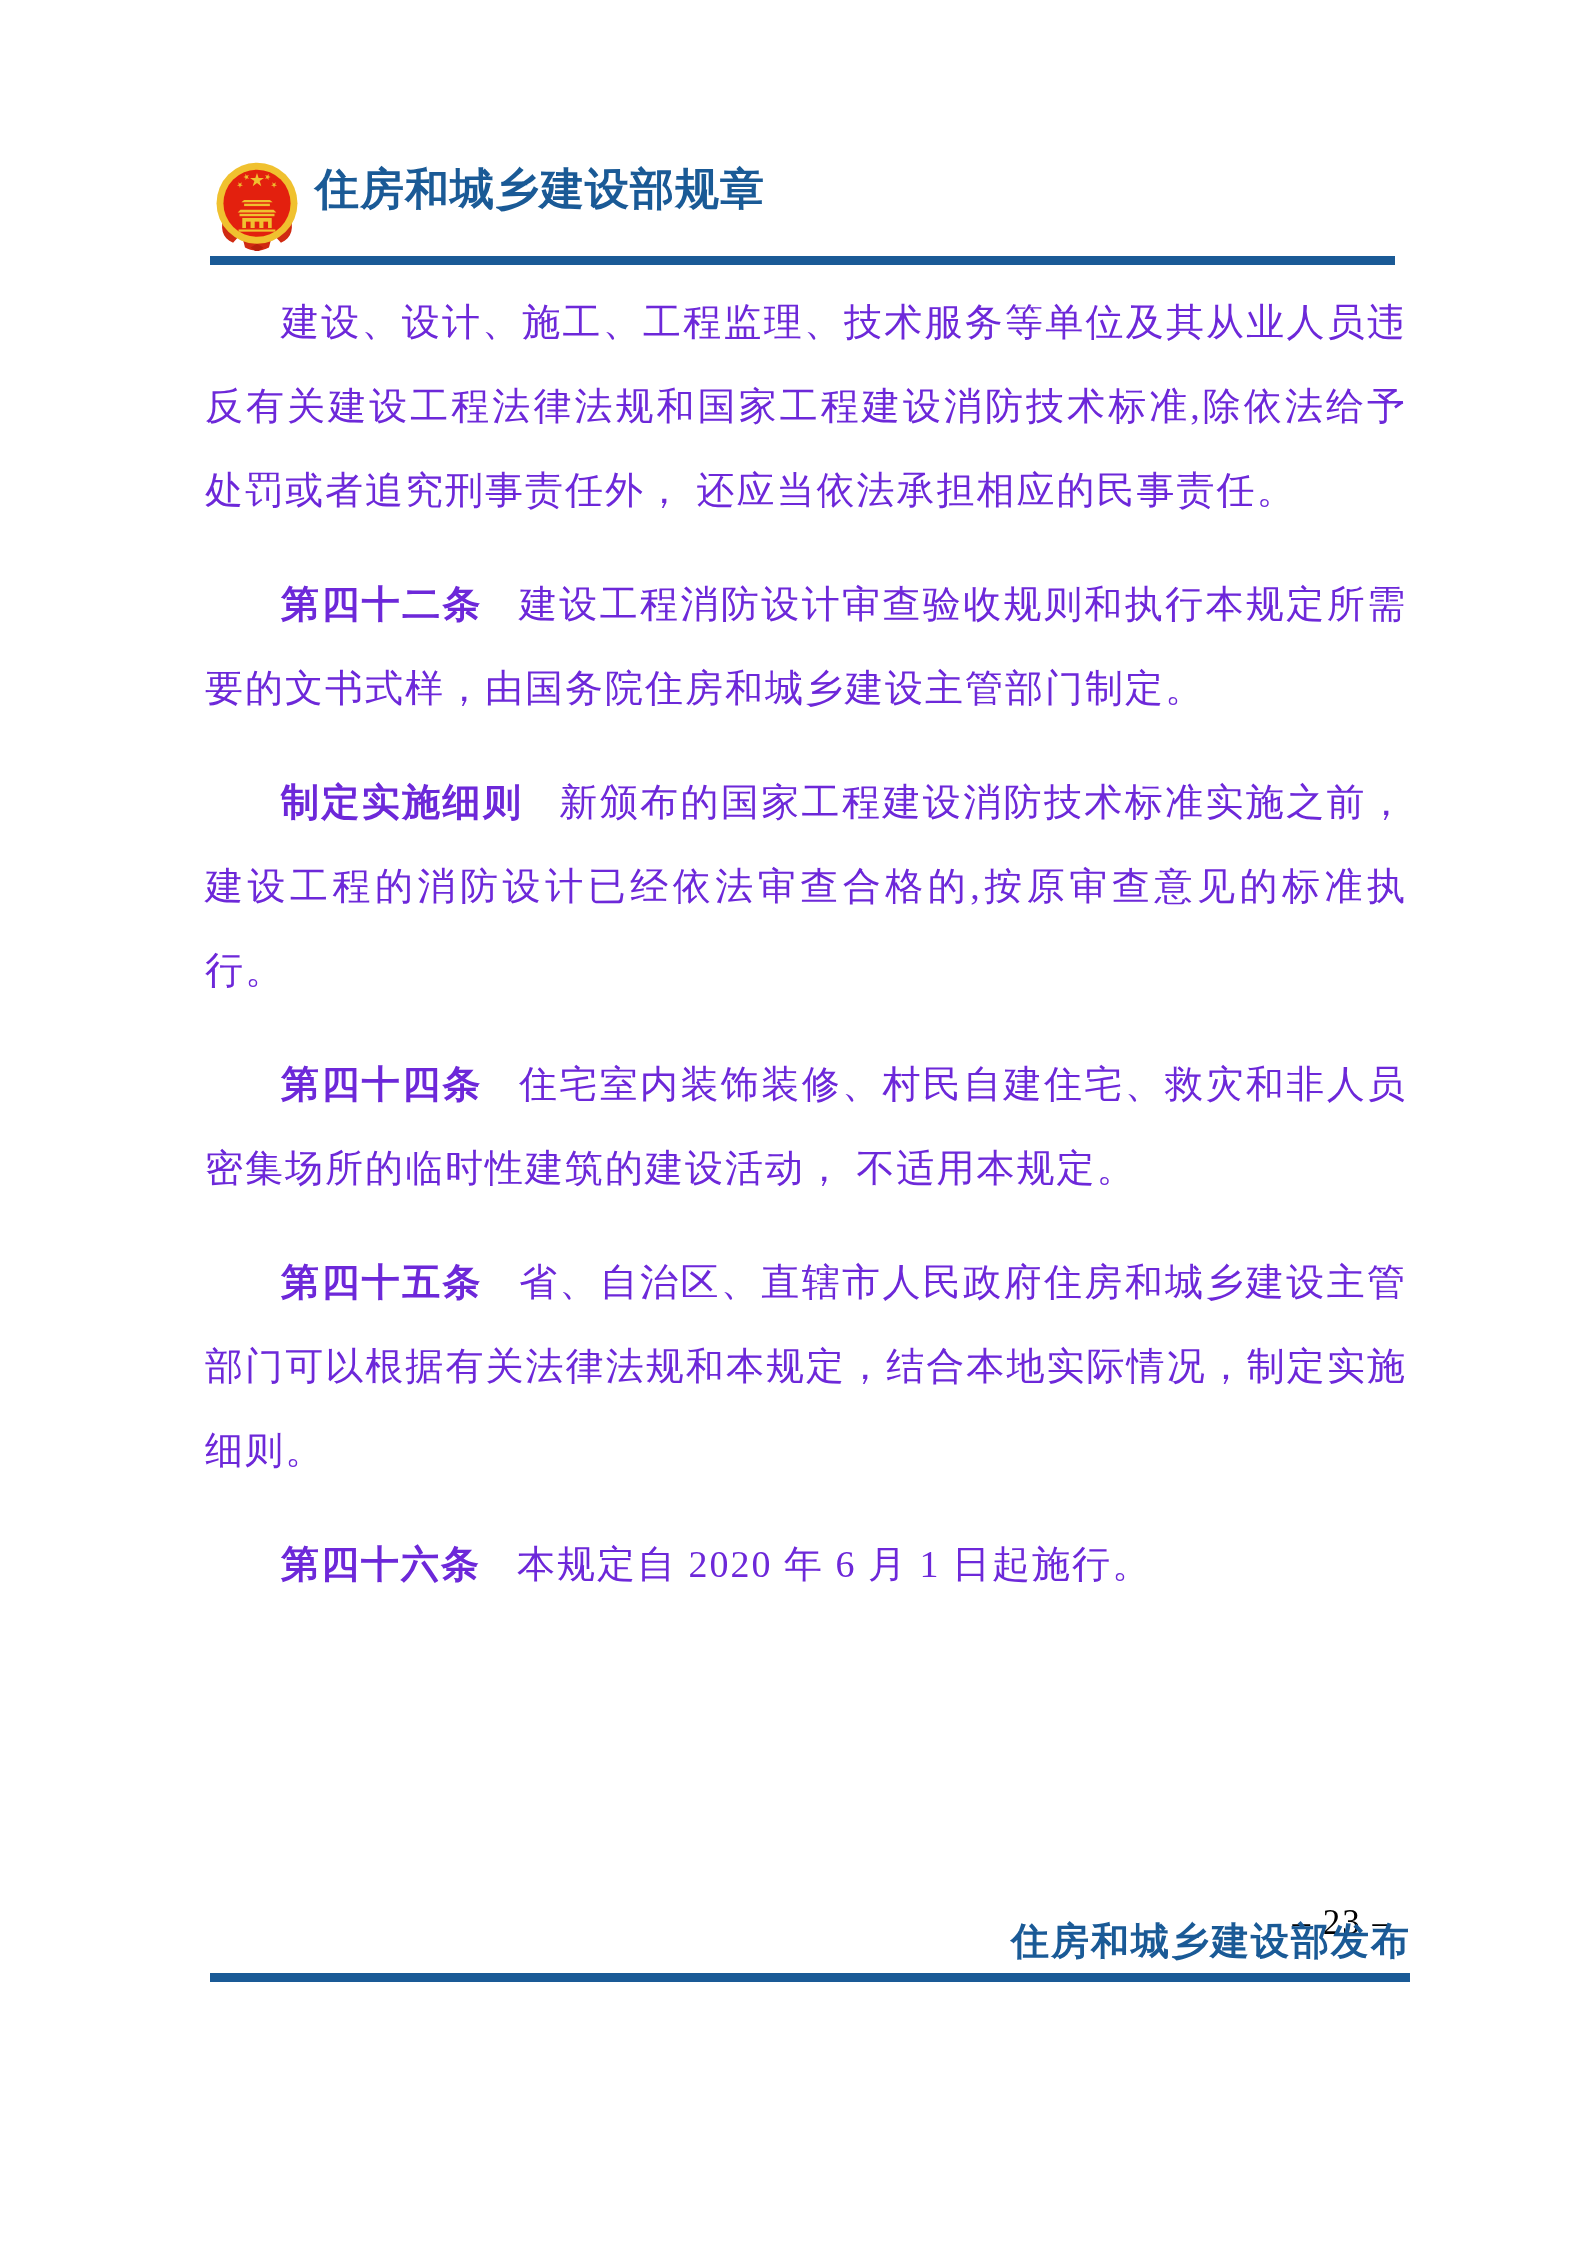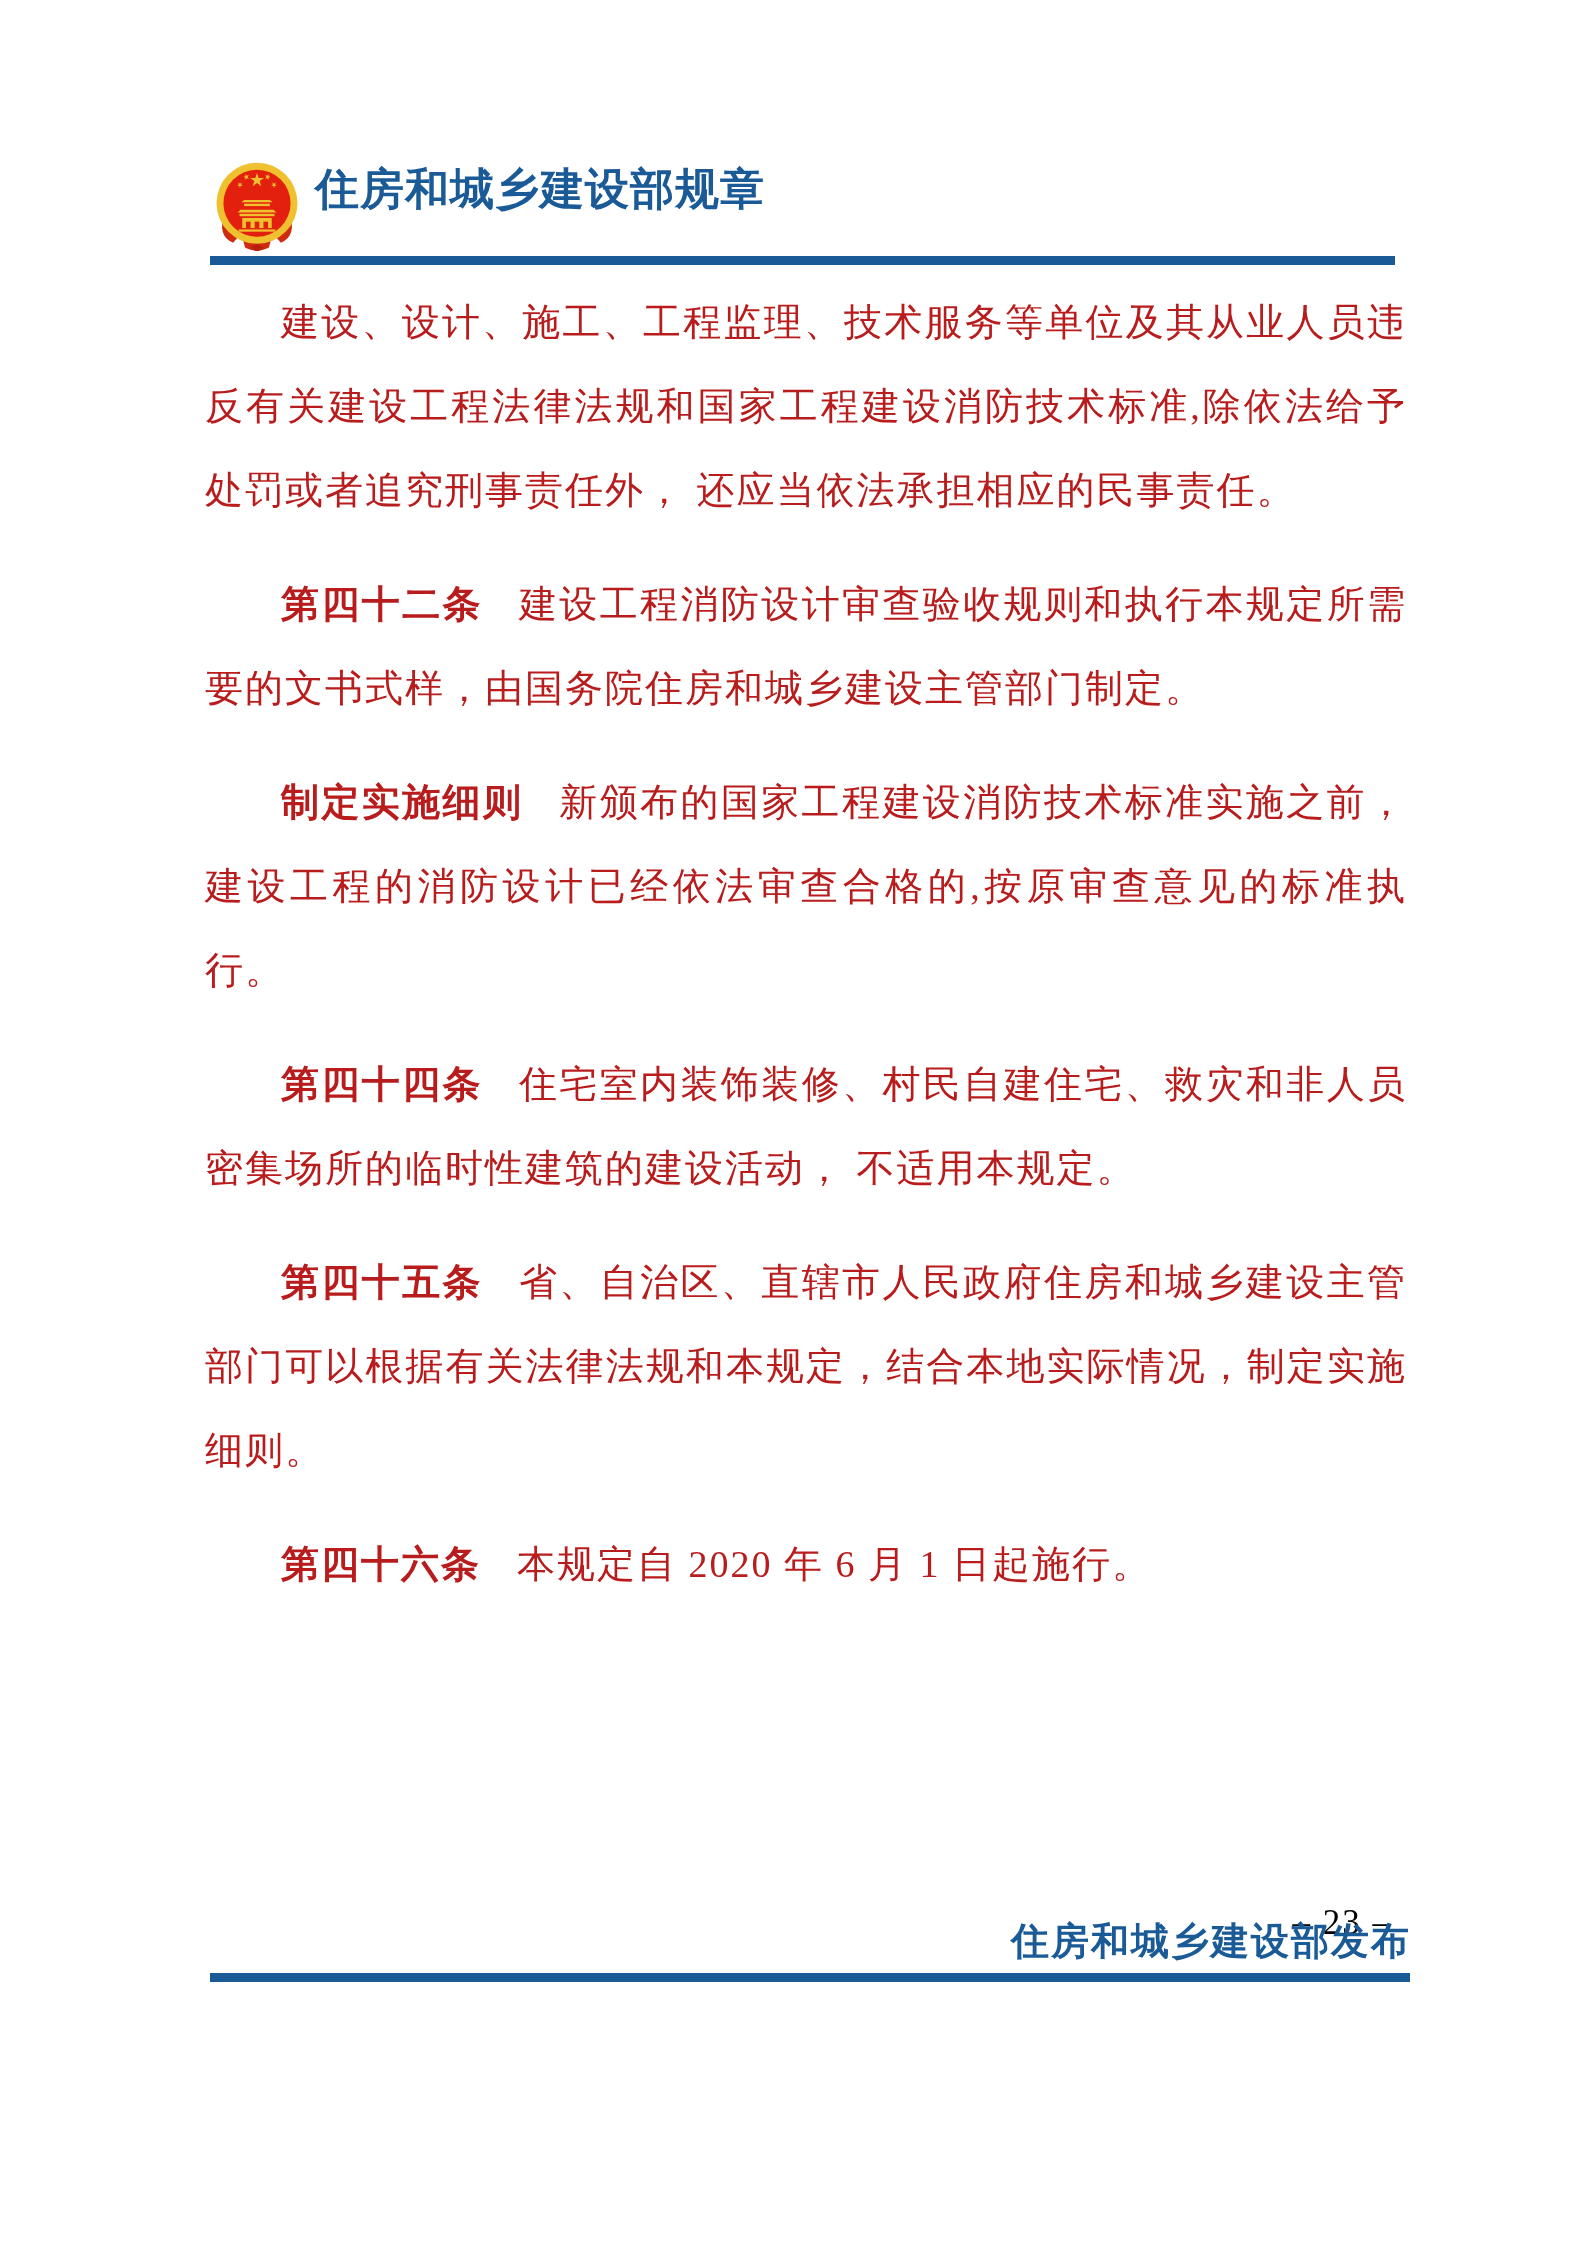--- a/index.html
+++ b/index.html
@@ -25,21 +25,21 @@
     position: absolute; left: 210px; top: 256px; width: 1185px; height: 9px;
     background: var(--accent);
   }
 
   
   .content { position: absolute; left: 205px; top: 280px; width: 1202px; }
   .para {
     margin: 0 0 30px 0;
     font-size: 38px; line-height: 84px; letter-spacing: 2px;
     text-align: justify; text-indent: 2em;
-    color: #b91c1c;
+    color: #6d28d9;
   }
   .article-no {
     font-family: "Liberation Sans", sans-serif;
     font-weight: 900;
   }
   .article-no.has-head { margin-right: 36px; }
 
   
   .page-number {
     position: absolute; left: 205px; top: 1903px; width: 1187px;

